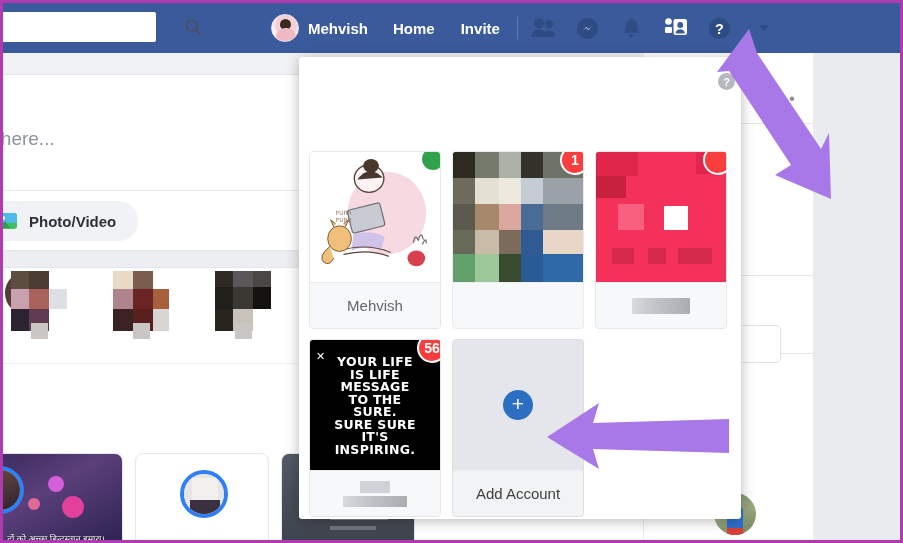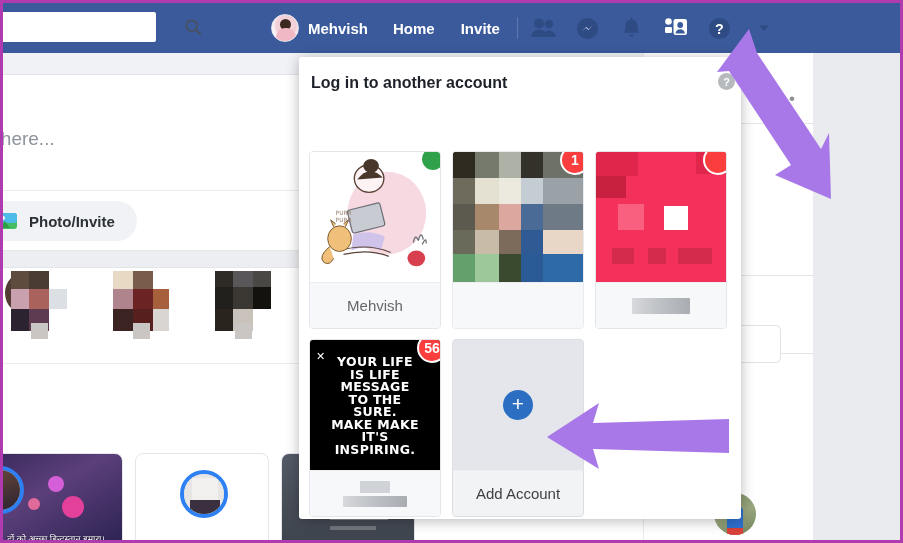--- a/index.html
+++ b/index.html
@@ -375,21 +375,21 @@
       <div id="composer-actions">
         <div class="action-chip">
           <span class="chip-ic">
             <svg viewBox="0 0 24 24" width="24" height="24">
               <rect x="2" y="4" width="20" height="16" rx="3" fill="#45bd62"></rect>
               <rect x="2" y="4" width="20" height="10" rx="3" fill="#4dbbe8"></rect>
               <circle cx="8" cy="9" r="2" fill="#fff"></circle>
               <path d="M4 19 L10 12 L15 19 Z" fill="#2e9e4b"></path>
             </svg>
           </span>
-          <span class="chip-label">Photo/Invite</span>
+          <span class="chip-label">Photo/Video</span>
         </div>
       </div>
 
       <div id="strip-mid"></div>
 
       <div id="thumb-row">
         <div class="blur-thumb">
           <div class="round-face" style="background:#523c33"></div>
           <div class="px-layer">
             <div class="px" style="left:0;top:0;width:18px;height:18px;background:#5e4c3e"></div>
@@ -559,21 +559,20 @@
       </div>
       <div class="nav-icon">
         <svg viewBox="0 0 16 16" width="14" height="14">
           <path d="M2.5 5 L8 11 L13.5 5 Z" fill="#2e4b84"></path>
         </svg>
       </div>
     </div>
   </div>
 
   <div id="dropdown">
-    <div id="dd-title">Log in to another account</div>
     <div id="dd-help">?</div>
 
     <div id="dd-grid">
 
       <div class="acct-card" id="card1">
         <div class="badge-online"></div>
         <div class="acct-pic">
           <svg class="illus" viewBox="0 0 132 130" preserveAspectRatio="xMidYMid meet">
             <ellipse cx="78" cy="62" rx="40" ry="42" fill="#f7d9e2"></ellipse>
             <ellipse cx="60" cy="27" rx="15" ry="14" fill="#fdf2f4" stroke="#5a4438" stroke-width="1.4"></ellipse>
@@ -653,21 +652,21 @@
       <div class="acct-card" id="card4">
         <div class="badge">56</div>
         <div class="acct-pic">
           <span class="card-x">✕</span>
           <div class="quote-text">
             <span>YOUR LIFE</span>
             <span>IS LIFE</span>
             <span>MESSAGE</span>
             <span>TO THE</span>
             <span>SURE.</span>
-            <span>MAKE MAKE</span>
+            <span>SURE SURE</span>
             <span>IT'S</span>
             <span>INSPIRING.</span>
           </div>
         </div>
         <div class="acct-name" style="flex-direction:column;gap:3px;">
           <span class="redacted" style="width:30px;height:12px;background:#cfd2d6"></span>
           <span class="redacted" style="width:64px;height:11px;"></span>
         </div>
       </div>
 

